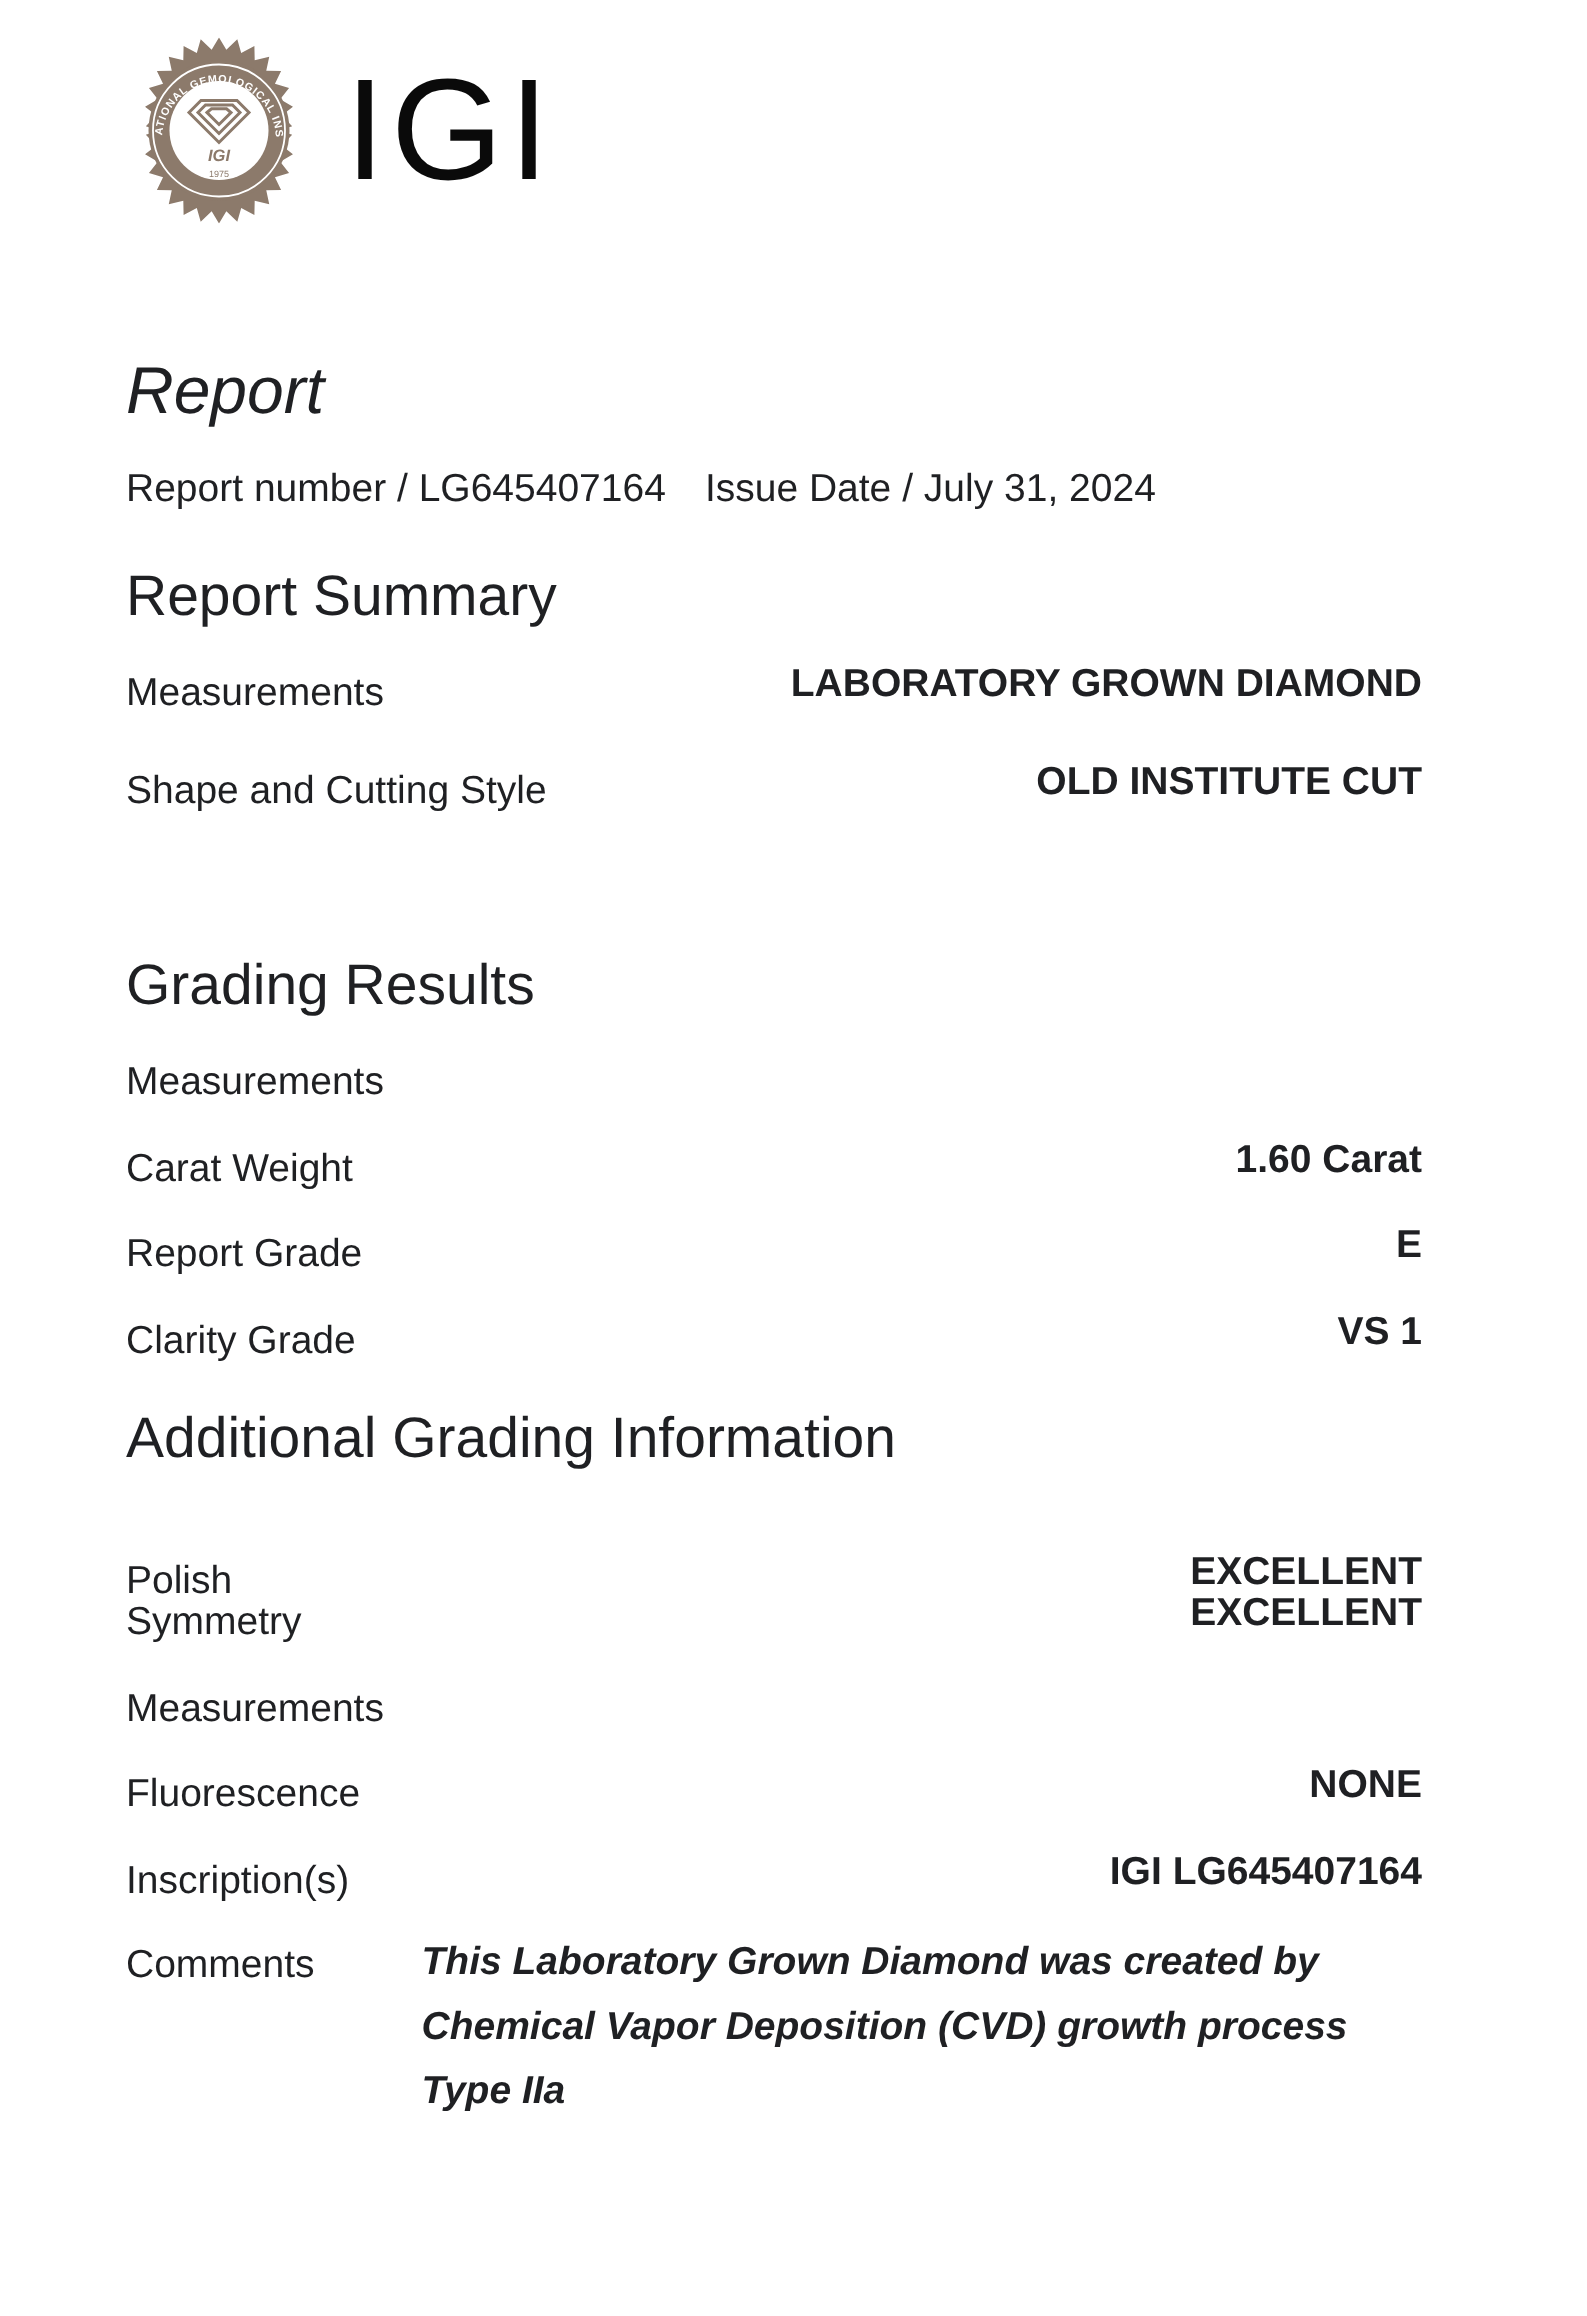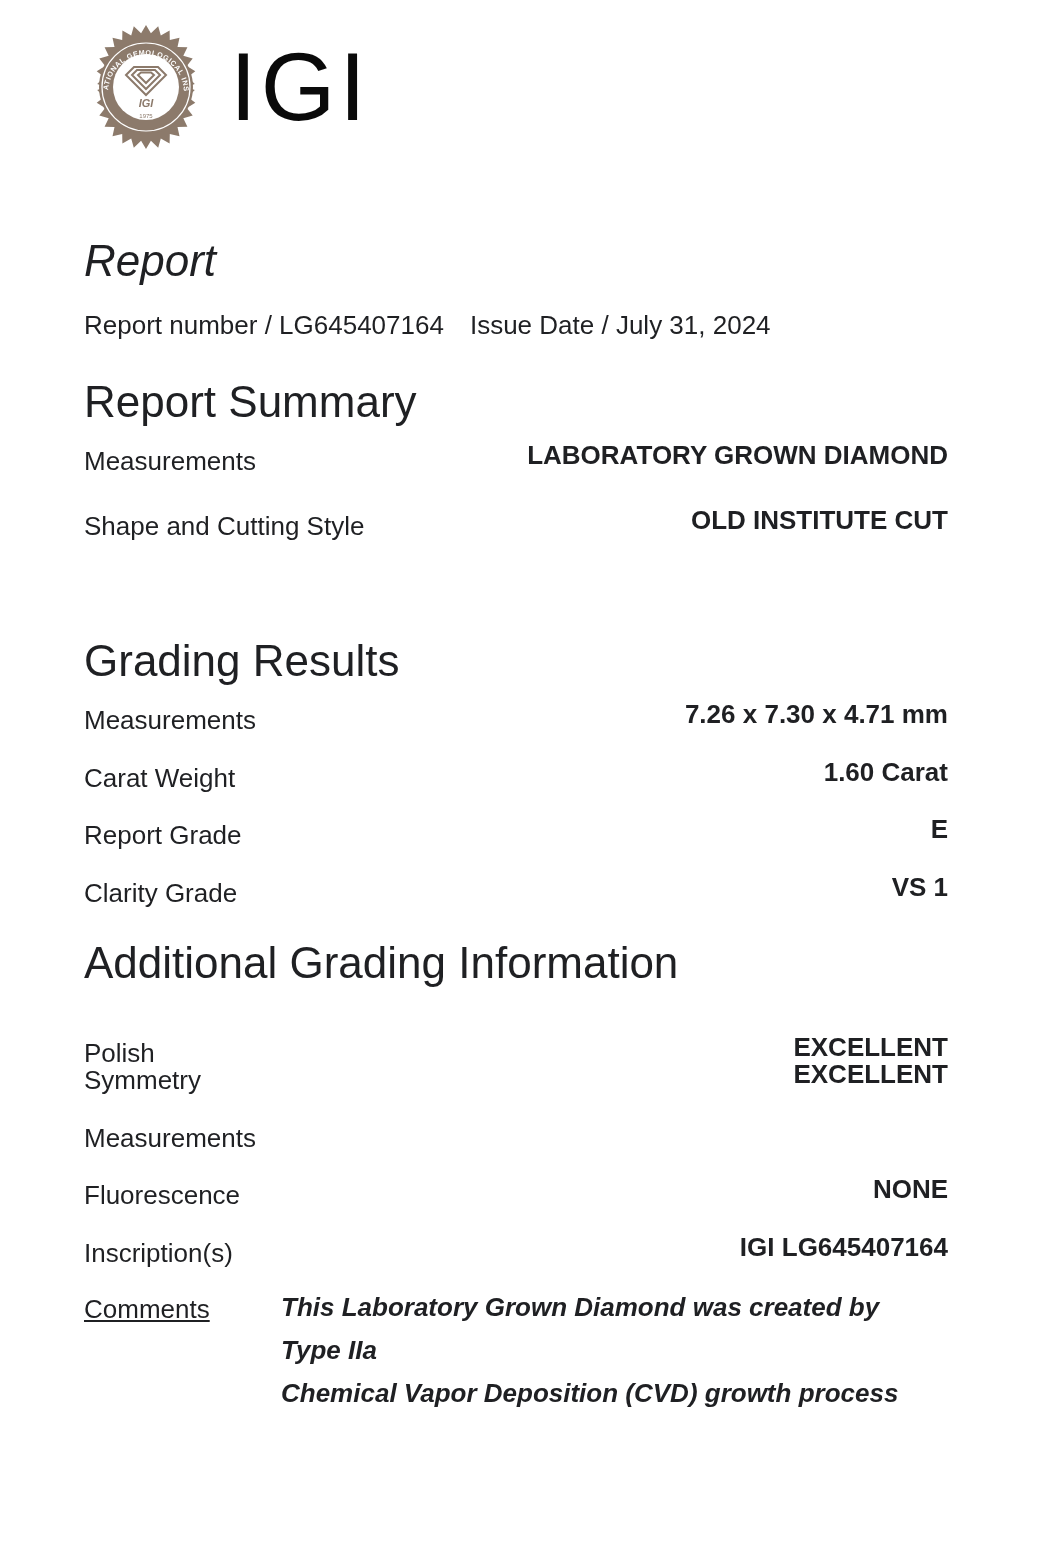--- a/index.html
+++ b/index.html
@@ -29,35 +29,35 @@
     font-size: 44px; font-weight: 400; color: #1f2023; font-style: italic;
   }
   .meta-line {
     position: absolute; left: 84px; top: 310px;
     font-size: 26px; color: #1f2023; white-space: nowrap;
   }
   .meta-line b { font-weight: 400; }
   .meta-line .gap { display: inline-block; width: 26px; }
   .section-title {
     position: absolute; left: 84px;
-    font-size: 44px; font-weight: 400; color: #1f2023;
+    font-size: 38px; font-weight: 400; color: #1f2023;
   }
   .row { position: absolute; left: 84px; width: 864px; height: 40px; }
   .row .label {
     position: absolute; left: 0; top: 6px;
     font-size: 26px; color: #1f2023;
   }
   .row .value {
     position: absolute; right: 0; top: 0;
     font-size: 26px; font-weight: 700; color: #1f2023;
     text-align: right; white-space: nowrap;
   }
   .comments-label {
     position: absolute; left: 84px; top: 1294px;
-    font-size: 26px; color: #1f2023; text-decoration: underline;
+    font-size: 26px; color: #1f2023;
   }
   .comments-text {
     position: absolute; left: 281px; top: 1286px; width: 680px;
     font-size: 26px; font-weight: 700; line-height: 43px; color: #1f2023; font-style: italic;
   }
   .comments-text div { white-space: nowrap; }
 </style>
 </head>
 <body>
 
@@ -99,21 +99,20 @@
   <span class="value">LABORATORY GROWN DIAMOND</span>
 </div>
 <div class="row" style="top:505px">
   <span class="label">Shape and Cutting Style</span>
   <span class="value">OLD INSTITUTE CUT</span>
 </div>
 
 <div class="section-title" style="top:636px">Grading Results</div>
 <div class="row" style="top:699px">
   <span class="label">Measurements</span>
-  <span class="value">7.26 x 7.30 x 4.71 mm</span>
 </div>
 <div class="row" style="top:757px">
   <span class="label">Carat Weight</span>
   <span class="value">1.60 Carat</span>
 </div>
 <div class="row" style="top:814px">
   <span class="label">Report Grade</span>
   <span class="value">E</span>
 </div>
 <div class="row" style="top:872px">
@@ -139,15 +138,15 @@
   <span class="value">NONE</span>
 </div>
 <div class="row" style="top:1232px">
   <span class="label">Inscription(s)</span>
   <span class="value">IGI LG645407164</span>
 </div>
 
 <div class="comments-label">Comments</div>
 <div class="comments-text">
   <div>This Laboratory Grown Diamond was created by</div>
+  <div>Chemical Vapor Deposition (CVD) growth process</div>
   <div>Type IIa</div>
-  <div>Chemical Vapor Deposition (CVD) growth process</div>
 </div>
 
 </body></html>

